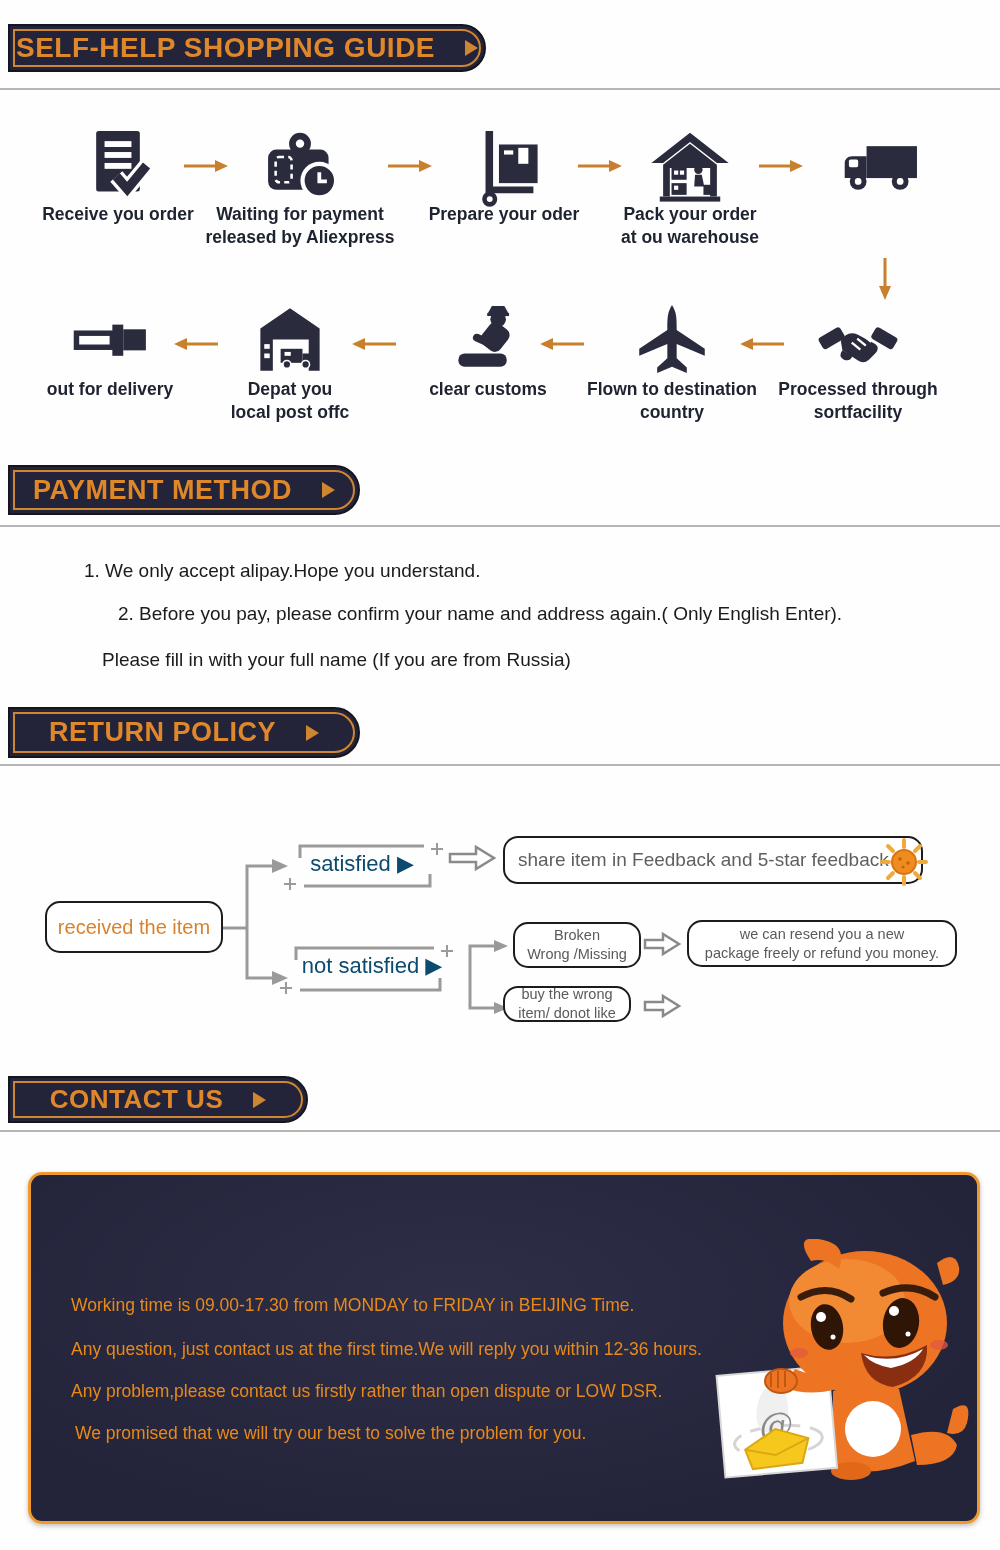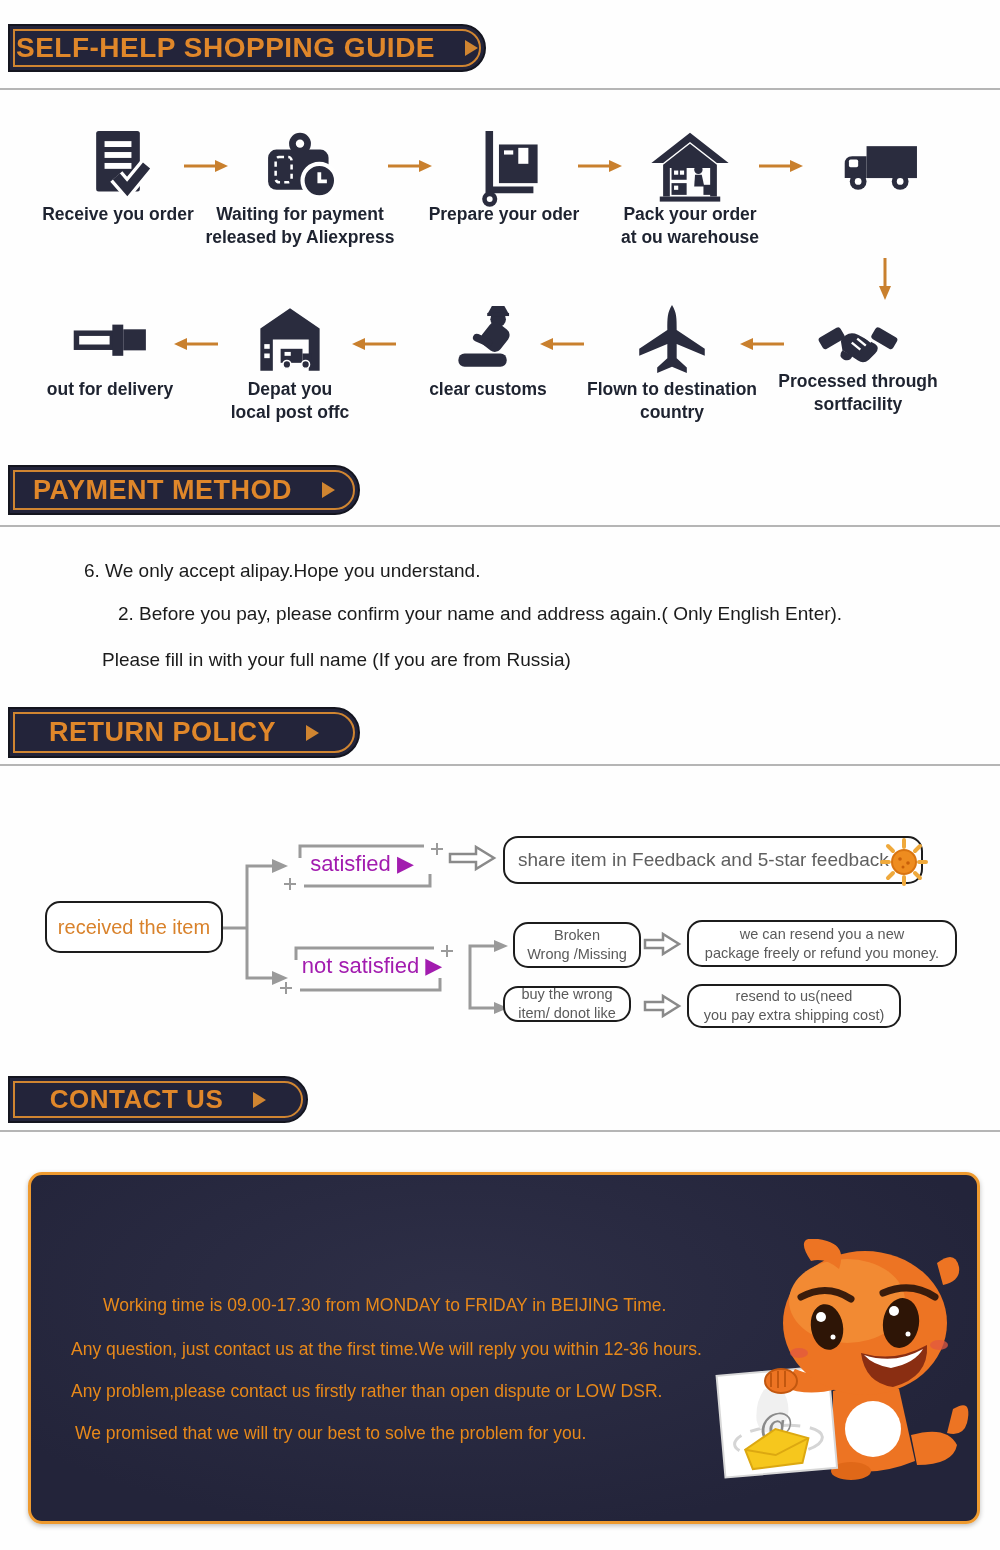--- a/index.html
+++ b/index.html
@@ -20,21 +20,21 @@
   .flow-ic{position:absolute;}
   .arr{position:absolute;}
   .arr.left{transform:scaleX(-1);}
   
   .pay-line{position:absolute;font-size:19px;color:#1b1b1b;white-space:nowrap;}
   
   .rp-box{position:absolute;border:2.5px solid #1c1c1c;border-radius:15px;background:#fff;
           display:flex;align-items:center;justify-content:center;text-align:center;
           box-sizing:border-box;}
   .rp-start{color:#d9822b;font-size:20px;}
-  .rp-branch{position:absolute;color:#a21caf;font-size:22px;text-align:center;white-space:nowrap;}
+  .rp-branch{position:absolute;color:#0c4a6e;font-size:22px;text-align:center;white-space:nowrap;}
   .rp-small{color:#5a5a5a;font-size:14.5px;line-height:1.3;white-space:pre-line;}
   .rp-outcome{color:#5f5f5f;font-size:19px;justify-content:flex-start;padding-left:13px;}
   
   #contact-box{position:absolute;left:28px;top:1172px;width:952px;height:352px;box-sizing:border-box;
     border:3px solid #ee9a2f;border-radius:14px;
     background:radial-gradient(ellipse at 45% 35%, #2e2f47 0%, #23243a 75%);
     box-shadow:0 2px 5px rgba(0,0,0,.25);}
   .contact-line{position:absolute;color:#e8891a;font-size:17.5px;white-space:nowrap;}
 </style>
 </head>
@@ -159,21 +159,21 @@
     <path d="M42 52 l11 9 M49 47 l11 9 M56 42 l11 9" stroke="#fff" stroke-width="3" fill="none"></path>
     <path d="M30 62 q-6 8 2 12 q8 3 11 -5" fill="#2a2c3e"></path>
   </svg>
 
   <div class="step-label" style="left:15px;top:378px;">out for delivery</div>
   <div class="step-label" style="left:195px;top:378px;">Depat you
 local post offc</div>
   <div class="step-label" style="left:393px;top:378px;">clear customs</div>
   <div class="step-label" style="left:577px;top:378px;">Flown to destination
 country</div>
-  <div class="step-label" style="left:763px;top:370px;">Processed through
+  <div class="step-label" style="left:763px;top:378px;">Processed through
 sortfacility</div>
 
   <svg class="arr left" style="left:172px;top:336px;" width="48" height="16" viewBox="0 0 48 16">
       <path d="M2 8 H34" stroke="#c9802e" stroke-width="3"></path>
       <path d="M33 2 L46 8 L33 14 Z" fill="#c9802e"></path>
     </svg>
   <svg class="arr left" style="left:350px;top:336px;" width="48" height="16" viewBox="0 0 48 16">
       <path d="M2 8 H34" stroke="#c9802e" stroke-width="3"></path>
       <path d="M33 2 L46 8 L33 14 Z" fill="#c9802e"></path>
     </svg>
@@ -187,21 +187,21 @@
     </svg>
 
   <div class="banner" style="left:8px;top:465px;width:352px;height:50px;">
     <div class="banner-in">
       <span class="banner-title" style="font-size:27px;">PAYMENT METHOD</span>
       <span class="banner-play"></span>
     </div>
   </div>
   <div class="sep" style="top:525px;"></div>
 
-  <div class="pay-line" style="left:84px;top:560px;">6. We only accept alipay.Hope you understand.</div>
+  <div class="pay-line" style="left:84px;top:560px;">1. We only accept alipay.Hope you understand.</div>
   <div class="pay-line" style="left:84px;top:603px;margin-left:34px;">2. Before you pay, please confirm your name and address again.( Only English Enter).</div>
   <div class="pay-line" style="left:102px;top:649px;">Please fill in with your full name (If you are from Russia)</div>
 
   <div class="banner" style="left:8px;top:707px;width:352px;height:51px;">
     <div class="banner-in">
       <span class="banner-title" style="font-size:27px;">RETURN POLICY</span>
       <span class="banner-play"></span>
     </div>
   </div>
   <div class="sep" style="top:764px;"></div>
@@ -262,35 +262,31 @@
 Wrong /Missing</span>
   </div>
   <div class="rp-box rp-small" style="left:687px;top:920px;width:270px;height:47px;">
     <span>we can resend you a new
 package freely or refund you money.</span>
   </div>
   <div class="rp-box rp-small" style="left:503px;top:986px;width:128px;height:36px;">
     <span>buy the wrong
 item/ donot like</span>
   </div>
-  <div class="rp-box rp-small" style="left:687px;top:984px;width:214px;height:44px;">
-    <span>resend to us(need
-you pay extra shipping cost)</span>
-  </div>
 
   <div class="banner" style="left:8px;top:1076px;width:300px;height:47px;">
     <div class="banner-in">
       <span class="banner-title" style="font-size:26px;">CONTACT US</span>
       <span class="banner-play"></span>
     </div>
   </div>
   <div class="sep" style="top:1130px;"></div>
 
   <div id="contact-box">
-    <div class="contact-line" style="left:40px;top:120px;margin-left:32px;">Working time is 09.00-17.30 from MONDAY to FRIDAY in BEIJING Time.</div>
+    <div class="contact-line" style="left:40px;top:120px;">Working time is 09.00-17.30 from MONDAY to FRIDAY in BEIJING Time.</div>
     <div class="contact-line" style="left:40px;top:164px;">Any question, just contact us at the first time.We will reply you within 12-36 hours.</div>
     <div class="contact-line" style="left:40px;top:206px;">Any problem,please contact us firstly rather than open dispute or LOW DSR.</div>
     <div class="contact-line" style="left:44px;top:248px;">We promised that we will try our best to solve the problem for you.</div>
 
     <svg style="position:absolute;left:684px;top:64px;" width="268" height="244" viewBox="0 0 268 244">
       <path d="M238 170 Q258 158 252 184 Q248 198 232 194 Z" fill="#ed7423"></path>
       <path d="M118 152 Q150 140 184 150 L200 222 Q156 240 118 228 Z" fill="#ed7423"></path>
       <ellipse cx="158" cy="190" rx="28" ry="28" fill="#ffffff"></ellipse>
       <path d="M196 196 Q232 186 242 206 Q238 226 202 226 Z" fill="#ed7423"></path>
       <ellipse cx="136" cy="232" rx="20" ry="9" fill="#e06818"></ellipse>

